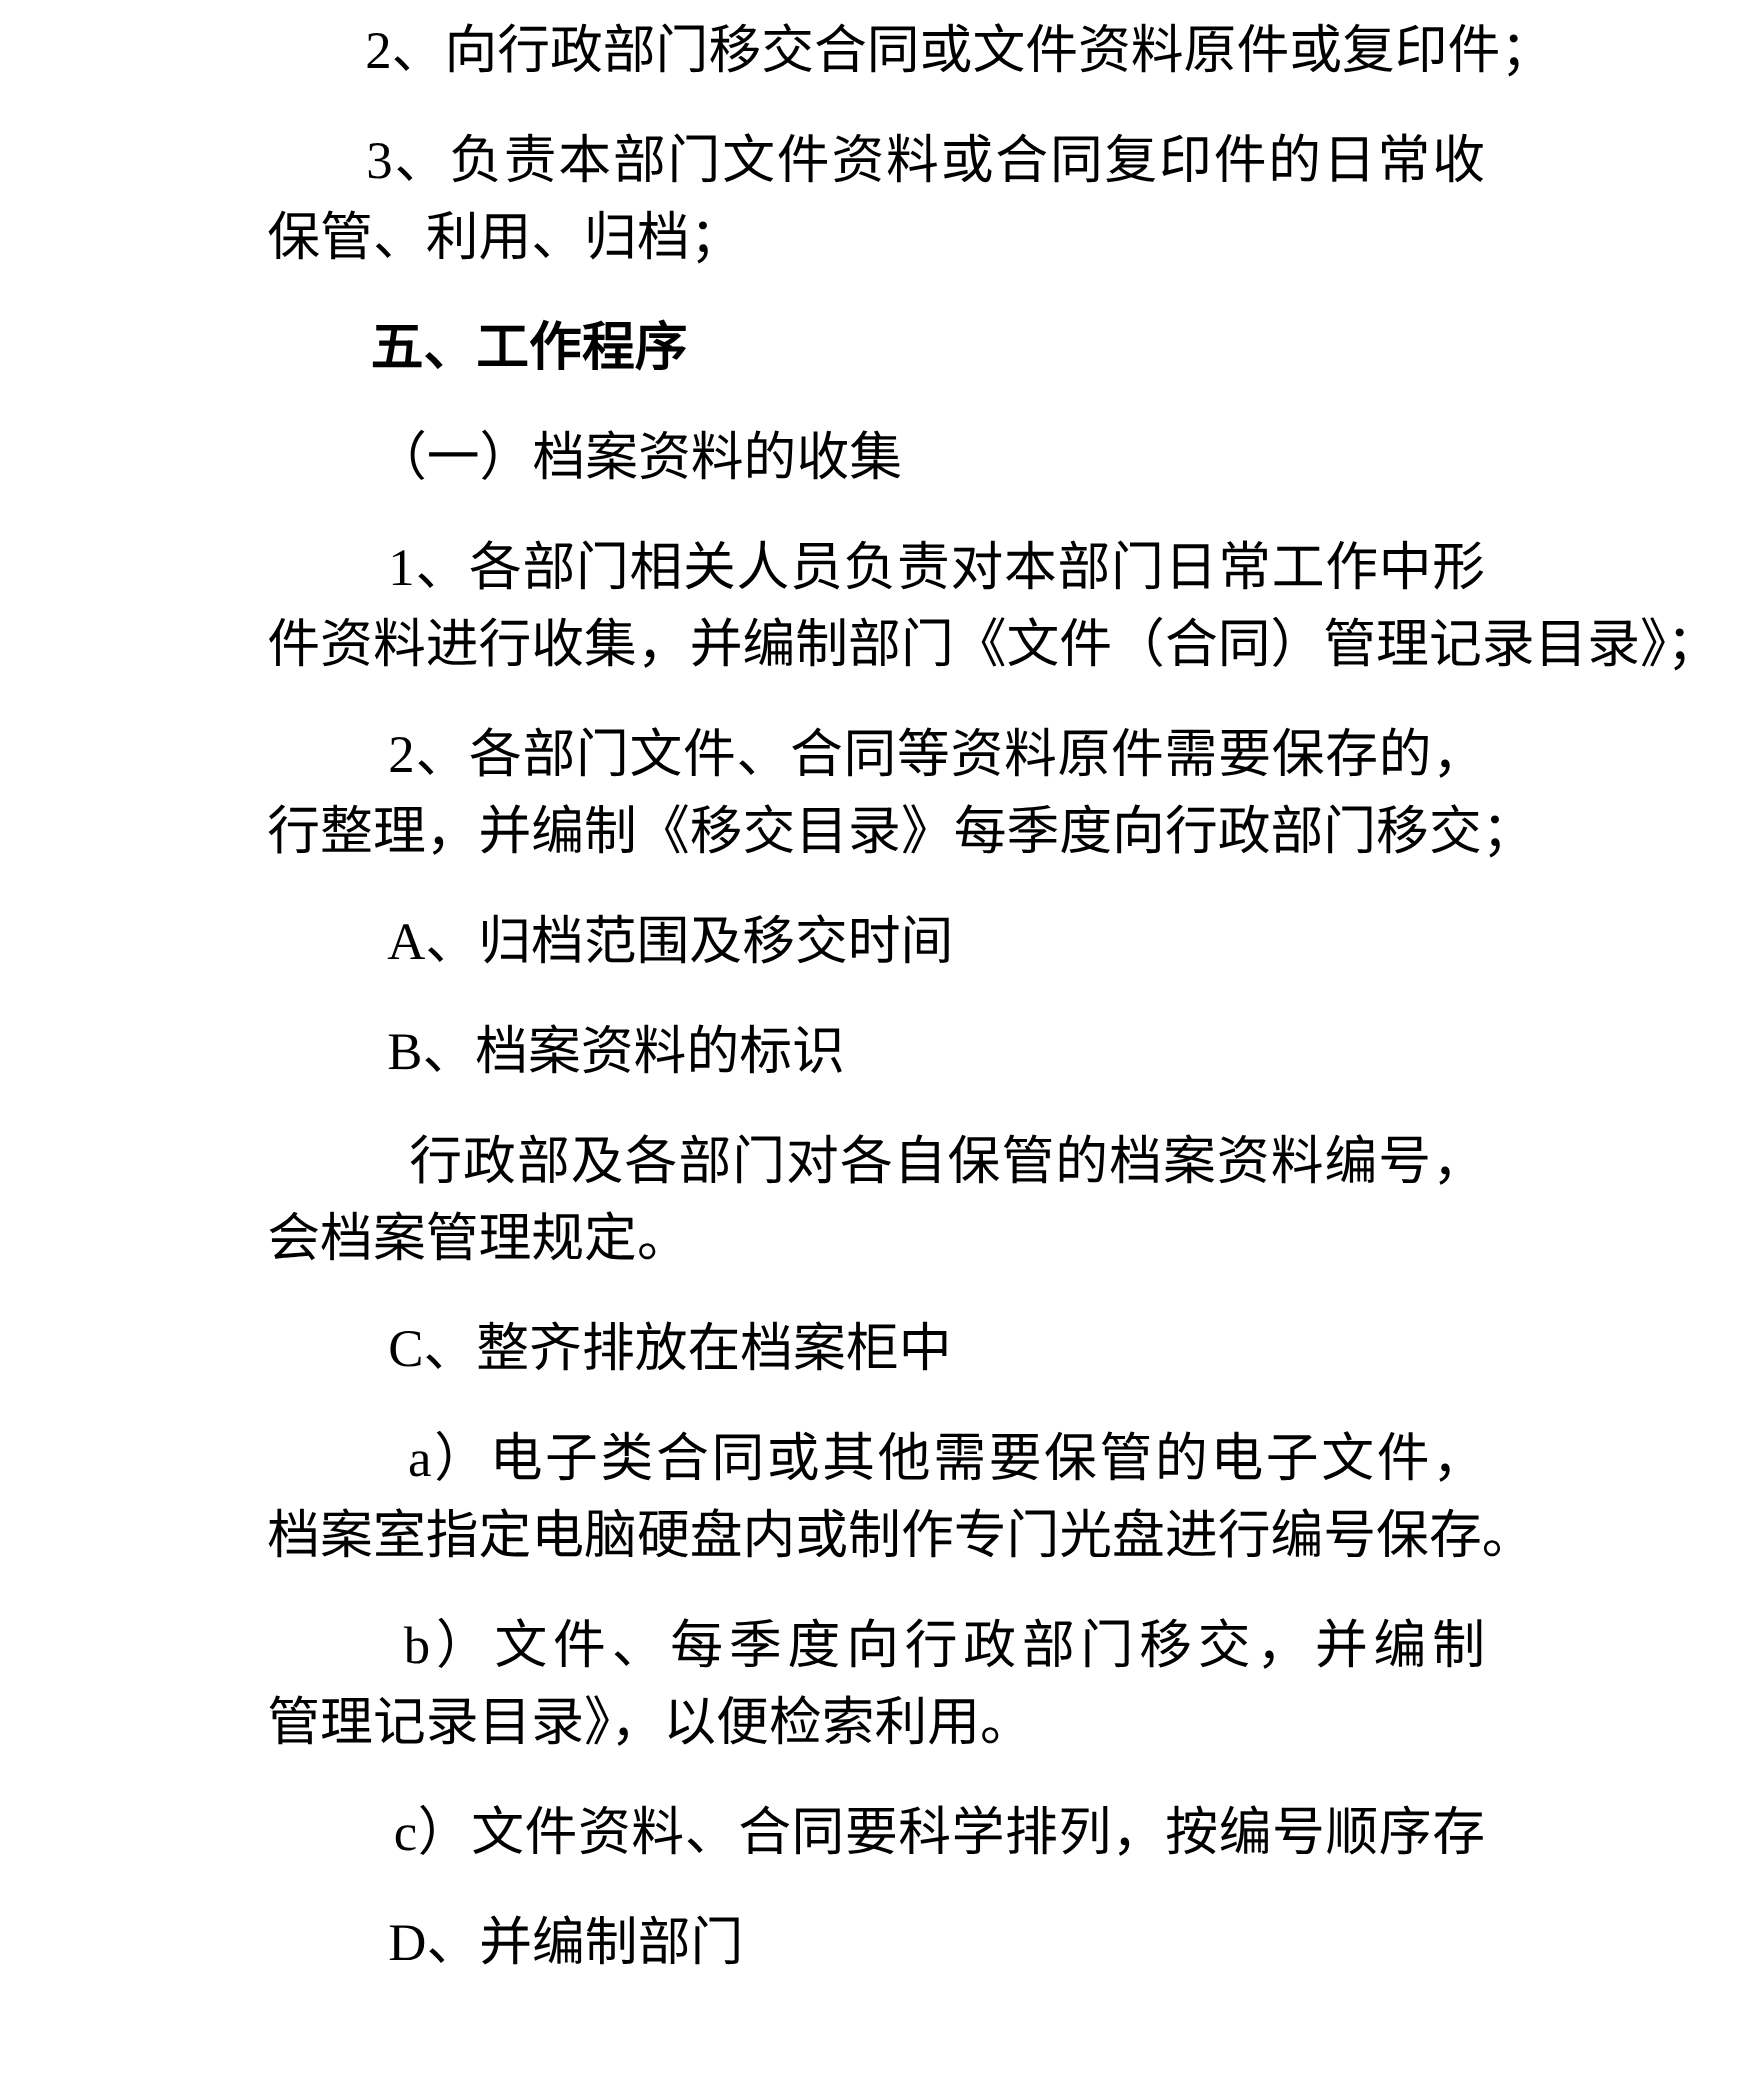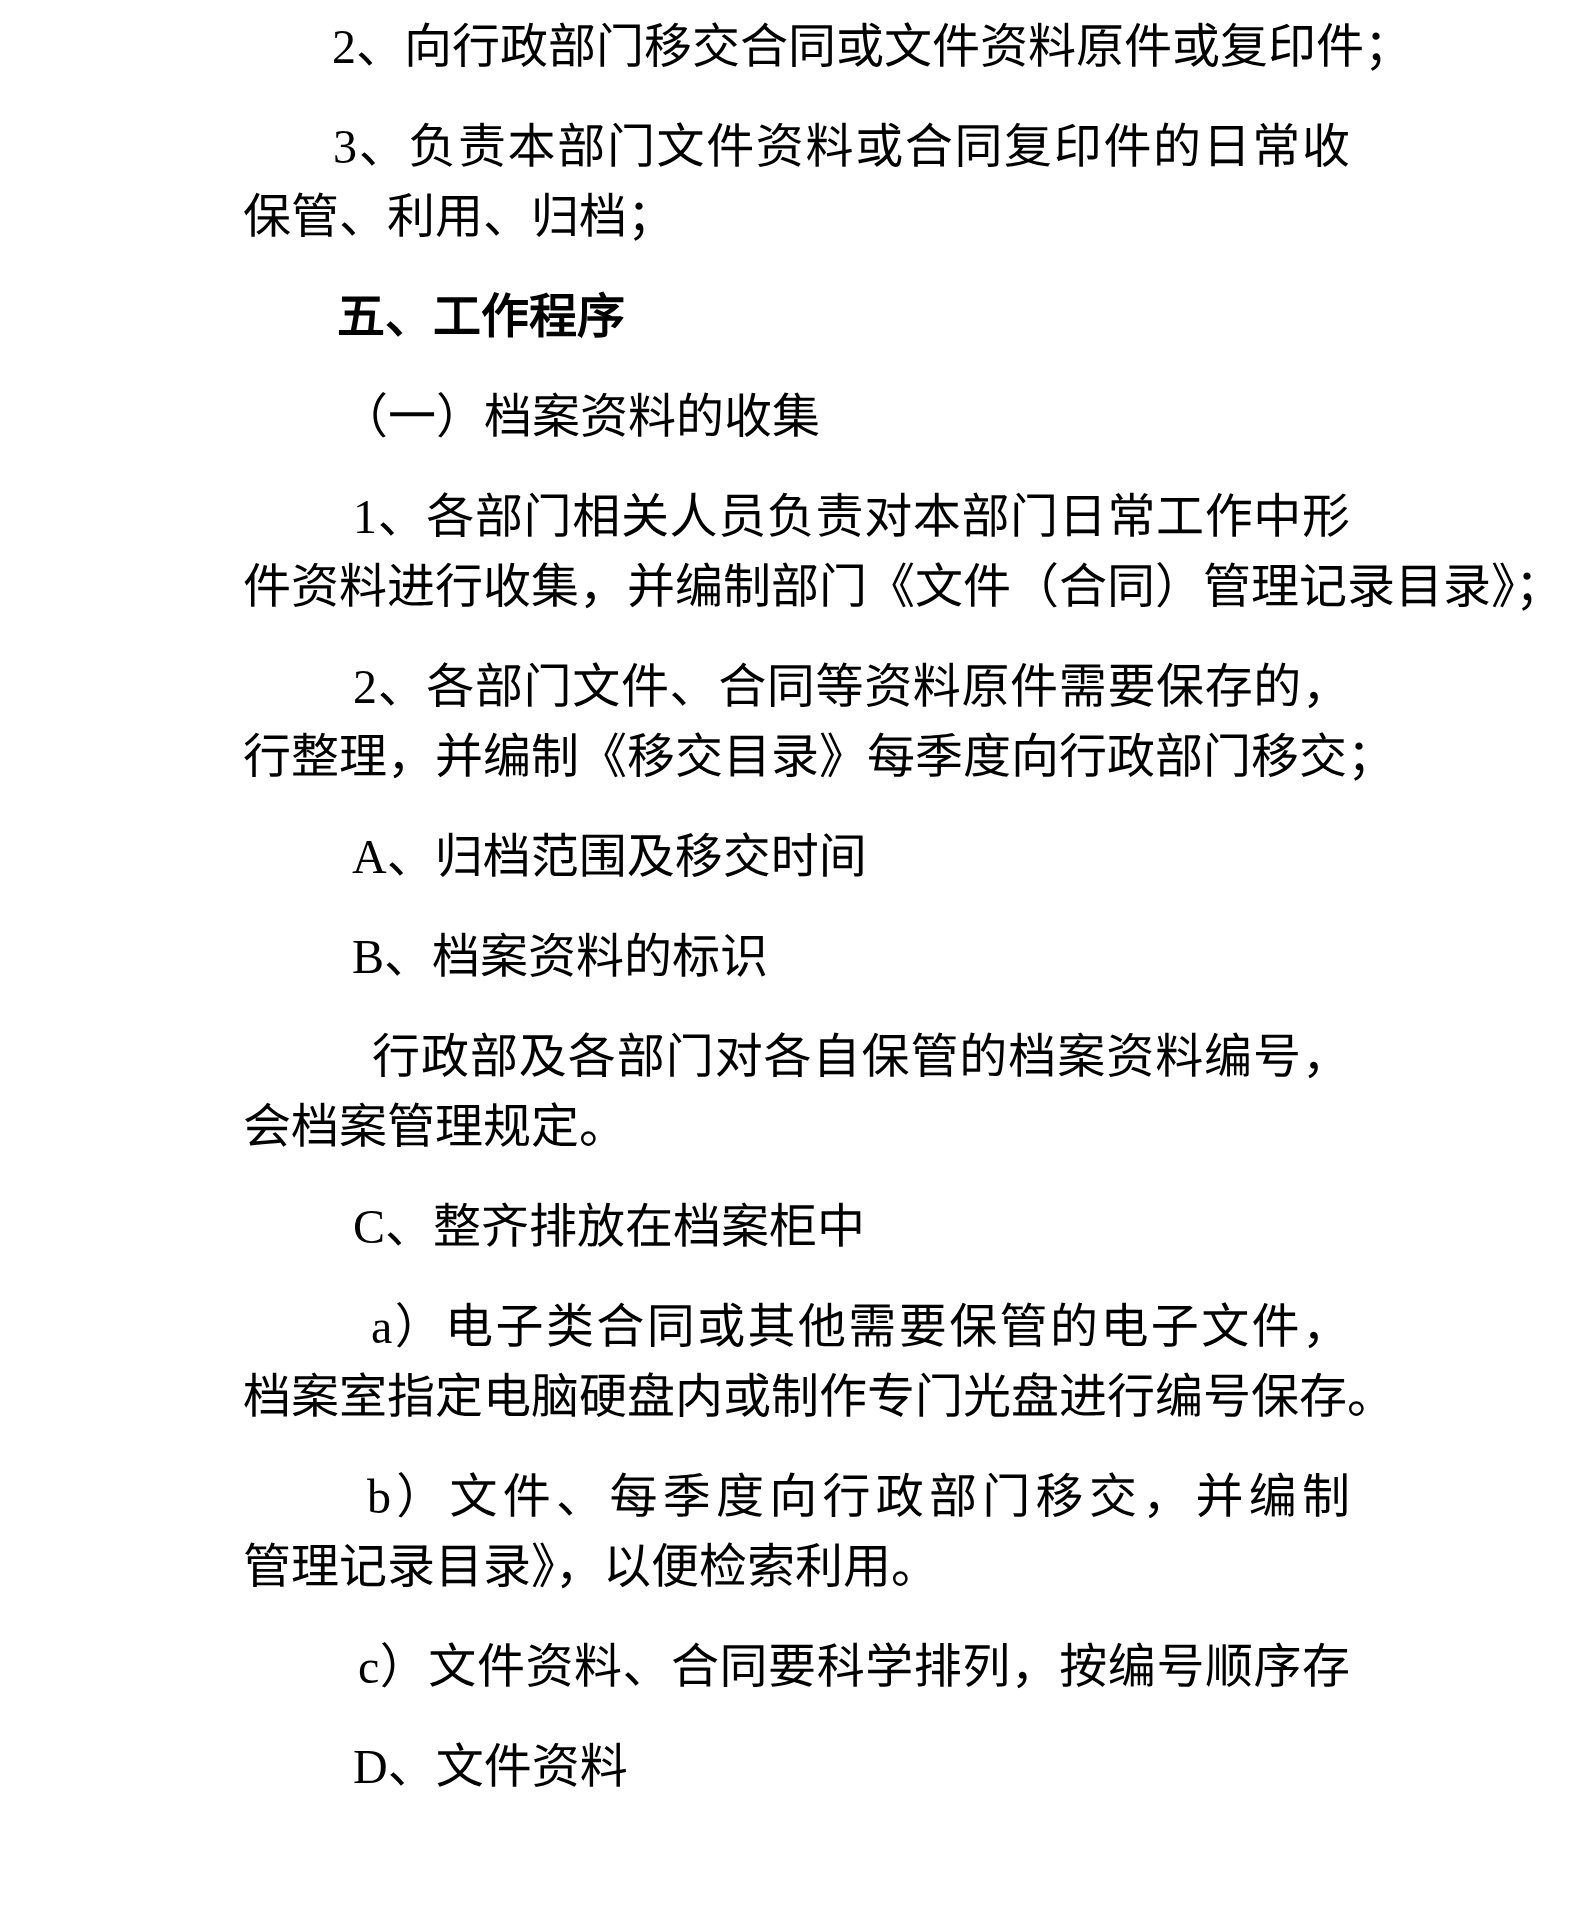--- a/index.html
+++ b/index.html
@@ -92,16 +92,16 @@
         <div class="line">档案室指定电脑硬盘内或制作专门光盘进行编号保存。</div>
       </div>
       <div class="para">
         <div class="line full" style="padding-left: 124px;">b）文件、每季度向行政部门移交，并编制《文件（合同）</div>
         <div class="line">管理记录目录》，以便检索利用。</div>
       </div>
       <div class="para">
         <div class="line full" style="padding-left: 115px;">c）文件资料、合同要科学排列，按编号顺序存放于文件盒内，</div>
       </div>
       <div class="para">
-        <div class="line" style="padding-left: 110px;">D、文件资料</div>
+        <div class="line" style="padding-left: 110px;">D、并编制部门</div>
       </div>
     </div>
 </div>
 
 </body></html>

